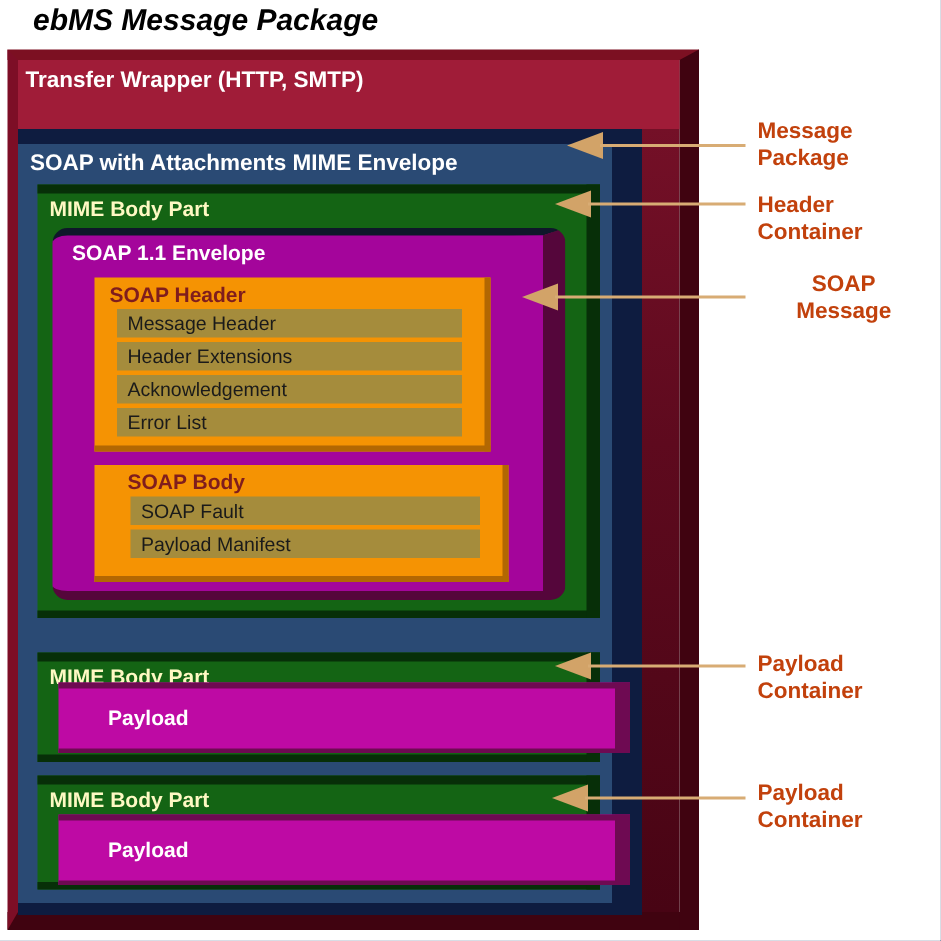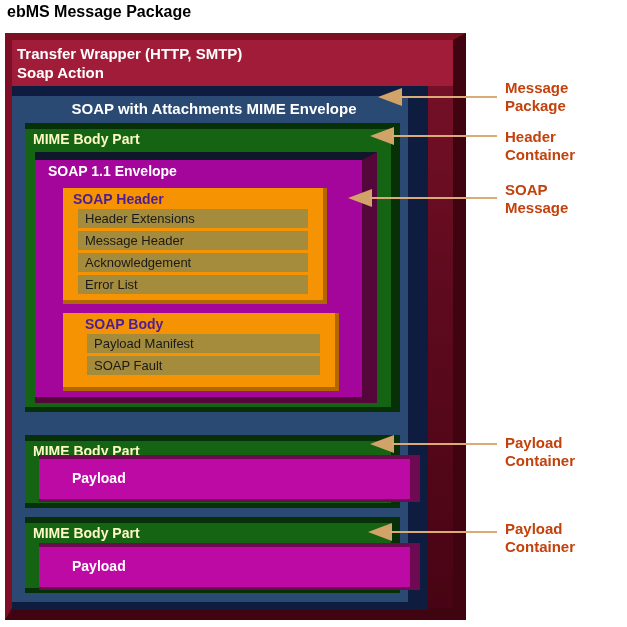--- a/index.html
+++ b/index.html
@@ -1,65 +1,65 @@
 <!DOCTYPE html>
 <html><head>
 <meta charset="utf-8">
 <style>
   html,body{margin:0;padding:0;background:#ffffff;}
   .stage{
     position:relative;width:627px;height:627px;background:#ffffff;overflow:hidden;
     font-family:"Liberation Sans", sans-serif;
   }
   .page-title{
-    position:absolute;left:7px;top:3px;font-size:16px;font-weight:bold;color:#000000;
-    letter-spacing:0px;margin:0;
+    position:absolute;left:22px;top:3px;font-size:20px;font-weight:bold;color:#000000;
+    letter-spacing:0px;margin:0;font-style:italic;
   }
   
   .outer{
     position:absolute;left:5px;top:33px;width:441px;height:568px;
     border-top:7px solid #7c1022;border-left:7px solid #7d0e26;
     border-right:13px solid #400310;border-bottom:12px solid #400310;
     background:linear-gradient(180deg,#791129 0%,#5e0a1e 45%,#480414 100%);
   }
   .outer-head{
     position:absolute;left:0;top:0;width:100%;height:46px;background:#a01c38;
     color:#ffffff;font-size:15px;font-weight:bold;line-height:19px;
     padding:4px 0 0 5px;box-sizing:border-box;
   }
   
   .blue{
     position:absolute;left:0px;top:46px;width:396px;height:506px;
     border-top:10px solid #0e1c40;border-right:20px solid #0e1c40;border-bottom:8px solid #0e1c40;
     background:#2a4a74;box-sizing:content-box;
   }
-  .blue-title{color:#ffffff;font-size:15px;font-weight:bold;padding:4px 0 0 8px;text-align:center;}
+  .blue-title{color:#ffffff;font-size:15px;font-weight:bold;padding:4px 0 0 8px;}
   
   .green{
     position:absolute;background:#146414;
     border-top:6px solid #072f08;border-right:9px solid #072f08;border-bottom:5px solid #072f08;
   }
   .g1{left:13px;top:27px;width:366px;height:278px;}
   .g2{left:13px;top:339px;width:366px;height:62px;}
   .g3{left:13px;top:421px;width:366px;height:65px;}
   .green-title{color:#fef9c3;font-size:14px;font-weight:bold;padding:2px 0 0 8px;}
   
   .magenta{
     position:absolute;left:10px;top:23px;width:327px;height:237px;background:#a4059b;
-    border-top:8px solid #0f172a;border-right:15px solid #55063b;border-bottom:6px solid #55063b;
+    border-top:5px solid #0f172a;border-right:15px solid #55063b;border-bottom:6px solid #55063b;border-radius:10px;
   }
   .magenta-title{color:#ffffff;font-size:14px;font-weight:bold;padding:3px 0 0 13px;}
   
   .orange{
     position:absolute;left:28px;background:#f59303;
     border-right:4px solid #b26702;border-bottom:4px solid #b26702;
   }
   .oh{top:28px;width:260px;height:112px;}
   .ob{top:153px;width:260px;height:74px;padding-left:12px;}
-  .orange-title{color:#4c1d95;font-size:14px;font-weight:bold;padding:3px 0 2px 10px;height:21px;box-sizing:border-box;}
+  .orange-title{color:#7f1d1d;font-size:14px;font-weight:bold;padding:3px 0 2px 10px;height:21px;box-sizing:border-box;}
   .bar{
     margin:0 0 3px 15px;width:230px;height:19px;background:#a58c3c;
     color:#1a1a1a;font-size:13px;line-height:19px;padding-left:7px;box-sizing:border-box;
     white-space:nowrap;overflow:hidden;
   }
   .ob .bar{margin-left:12px;width:233px;}
   
   .payload{
     position:absolute;left:14px;width:338px;height:40px;background:#be0aa4;
     border-top:4px solid #6e0a52;border-right:10px solid #6e0a52;border-bottom:3px solid #6e0a52;
@@ -82,44 +82,43 @@
 </head>
 <body>
 
 <div class="stage">
 
   <h1 class="page-title">ebMS Message Package</h1>
 
   <div class="outer">
     <div class="outer-head">
       <div>Transfer Wrapper (HTTP, SMTP)</div>
-      <div>Soap Action</div>
     </div>
 
     <div class="blue">
       <div class="blue-title">SOAP with Attachments MIME Envelope</div>
 
       <div class="green g1">
         <div class="green-title">MIME Body Part</div>
 
         <div class="magenta">
           <div class="magenta-title">SOAP 1.1 Envelope</div>
 
           <div class="orange oh">
             <div class="orange-title">SOAP Header</div>
+            <div class="bar">Message Header</div>
             <div class="bar">Header Extensions</div>
-            <div class="bar">Message Header</div>
             <div class="bar">Acknowledgement</div>
             <div class="bar">Error List</div>
           </div>
 
           <div class="orange ob">
             <div class="orange-title">SOAP Body</div>
+            <div class="bar">SOAP Fault</div>
             <div class="bar">Payload Manifest</div>
-            <div class="bar">SOAP Fault</div>
           </div>
         </div>
       </div>
 
       <div class="green g2">
         <div class="green-title">MIME Body Part</div>
         <div class="payload p1">Payload</div>
       </div>
 
       <div class="green g3">
@@ -138,21 +137,21 @@
 
   <div class="ann-head" style="left:370px;top:127px;"></div>
   <div class="ann-line" style="left:392px;top:135px;width:105px;"></div>
   <div class="ann-label" style="top:128px;">
     <div>Header</div>
     <div>Container</div>
   </div>
 
   <div class="ann-head" style="left:348px;top:189px;"></div>
   <div class="ann-line" style="left:370px;top:197px;width:127px;"></div>
-  <div class="ann-label" style="top:181px;">
+  <div class="ann-label" style="top:181px;text-align:center;">
     <div>SOAP</div>
     <div>Message</div>
   </div>
 
   <div class="ann-head" style="left:370px;top:435px;"></div>
   <div class="ann-line" style="left:392px;top:443px;width:105px;"></div>
   <div class="ann-label" style="top:434px;">
     <div>Payload</div>
     <div>Container</div>
   </div>

